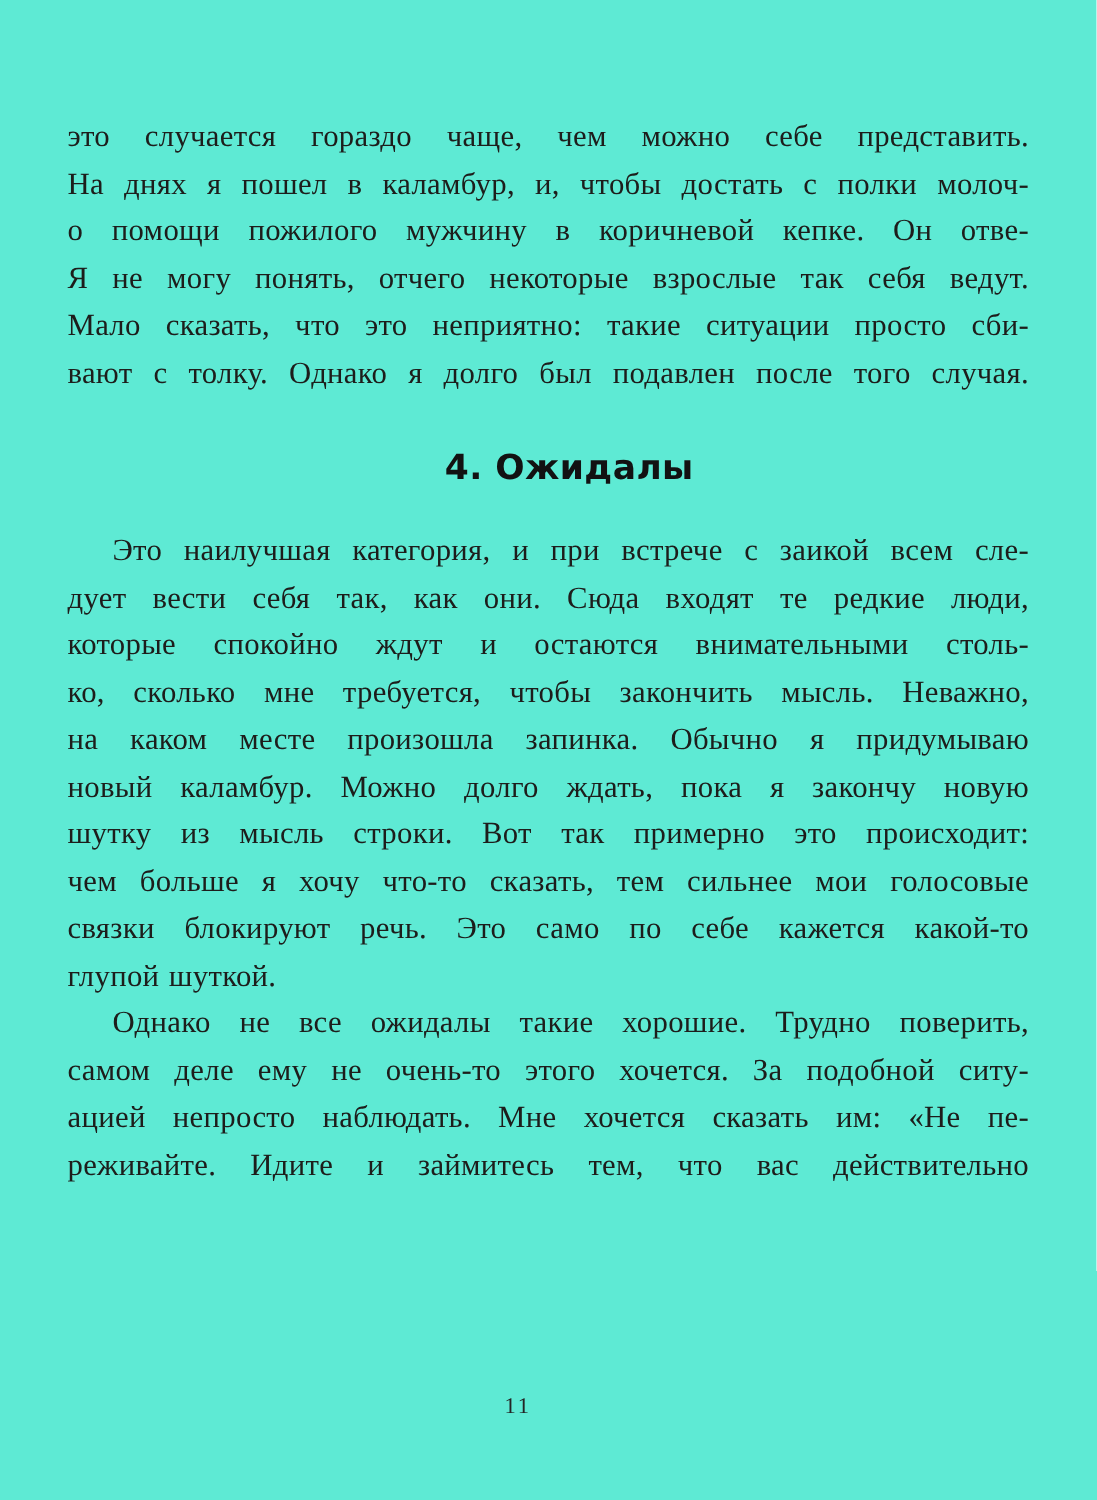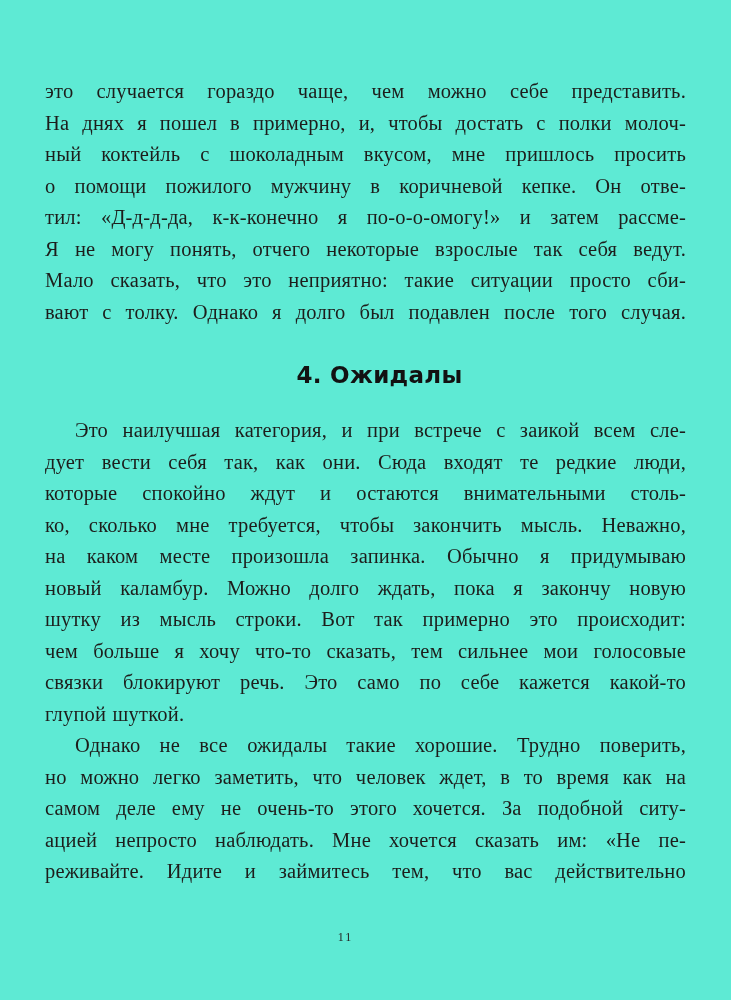--- a/index.html
+++ b/index.html
@@ -52,37 +52,35 @@
     margin: 32px 0 25px 28px;
     text-align: center;
   }
   .page-number {
     position: absolute;
     left: 0;
     right: 40px;
     top: 930px;
     text-align: center;
     font-family: "Liberation Serif", serif;
-    font-size: 12px;
+    font-size: 15px;
     letter-spacing: 2px;
     color: #242424;
   }
 </style>
 </head>
 <body>
 
 <div class="page">
   <div class="text-block">
 
     <div class="para">
       <div class="line">это случается гораздо чаще, чем можно себе представить.</div>
-      <div class="line">На днях я пошел в примерно, и, чтобы достать с полки молоч-</div>
-      <div class="line">ный коктейль с шоколадным вкусом, мне пришлось просить</div>
+      <div class="line">На днях я пошел в каламбур, и, чтобы достать с полки молоч-</div>
       <div class="line">о помощи пожилого мужчину в коричневой кепке. Он отве-</div>
-      <div class="line">тил: «Д-д-д-да, к-к-конечно я по-о-о-омогу!» и затем рассме-</div>
       <div class="line">Я не могу понять, отчего некоторые взрослые так себя ведут.</div>
       <div class="line">Мало сказать, что это неприятно: такие ситуации просто сби-</div>
       <div class="line">вают с толку. Однако я долго был подавлен после того случая.</div>
     </div>
 
     <h2 class="heading">4. Ожидалы</h2>
 
     <div class="para">
       <div class="line first-indent">Это наилучшая категория, и при встрече с заикой всем сле-</div>
       <div class="line">дует вести себя так, как они. Сюда входят те редкие люди,</div>
@@ -91,21 +89,20 @@
       <div class="line">на каком месте произошла запинка. Обычно я придумываю</div>
       <div class="line">новый каламбур. Можно долго ждать, пока я закончу новую</div>
       <div class="line">шутку из мысль строки. Вот так примерно это происходит:</div>
       <div class="line">чем больше я хочу что-то сказать, тем сильнее мои голосовые</div>
       <div class="line">связки блокируют речь. Это само по себе кажется какой-то</div>
       <div class="line flush-left">глупой шуткой.</div>
     </div>
 
     <div class="para">
       <div class="line first-indent">Однако не все ожидалы такие хорошие. Трудно поверить,</div>
-      <div class="line">но можно легко заметить, что человек ждет, в то время как на</div>
       <div class="line">самом деле ему не очень-то этого хочется. За подобной ситу-</div>
       <div class="line">ацией непросто наблюдать. Мне хочется сказать им: «Не пе-</div>
       <div class="line">реживайте. Идите и займитесь тем, что вас действительно</div>
     </div>
 
   </div>
 
   <div class="page-number">11</div>
 </div>
 

